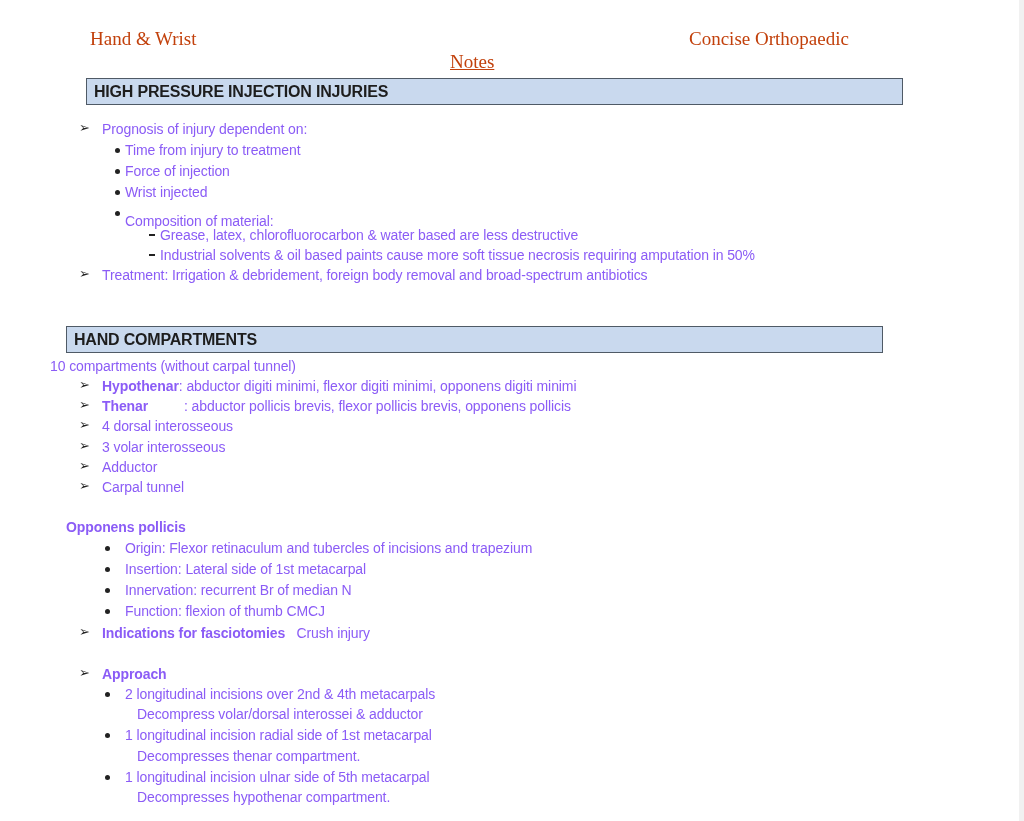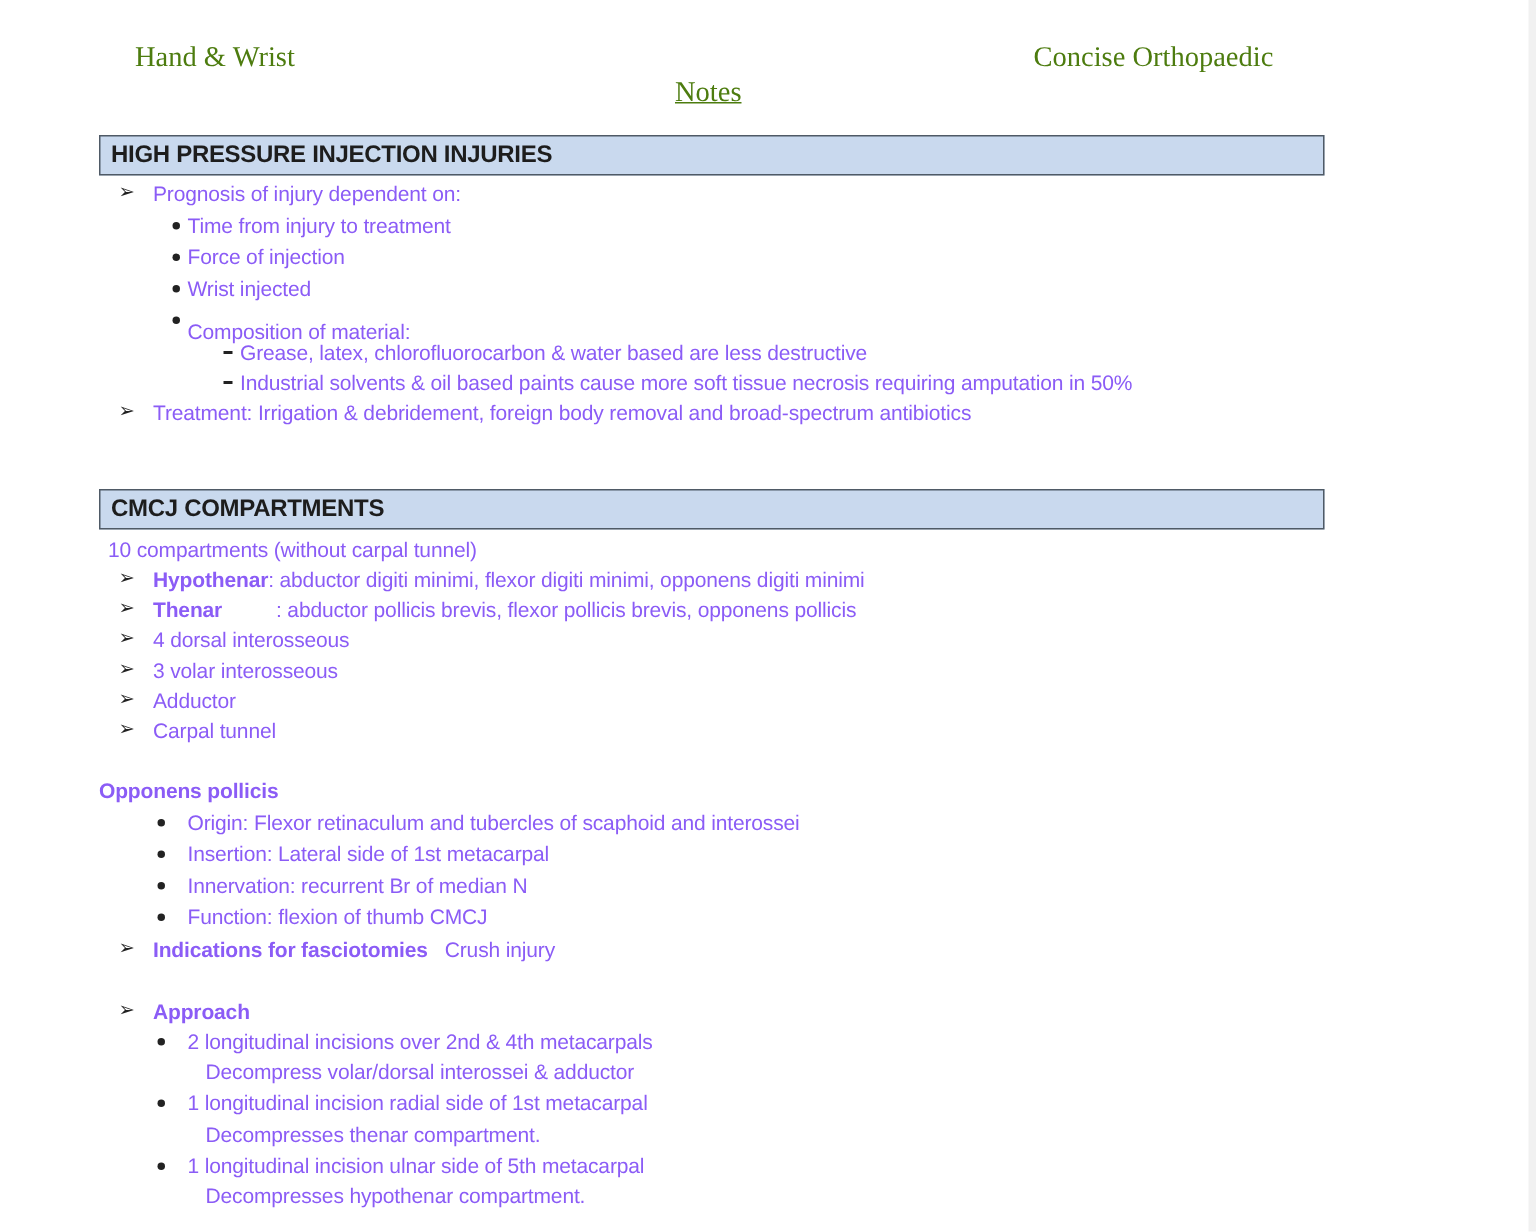--- a/index.html
+++ b/index.html
@@ -2,21 +2,21 @@
 <html><head>
 <meta charset="utf-8">
 <style>
   html, body { margin: 0; padding: 0; }
   body {
     width: 1024px; height: 821px; overflow: hidden;
     background: #ffffff; position: relative;
     font-family: "Liberation Sans", sans-serif; color: #1a1a1a;
   }
   .edge-strip { position: absolute; top: 0; right: 0; width: 5px; height: 821px; background: #f1f1f1; }
-  .hdr { position: absolute; font-family: "Liberation Serif", serif; font-size: 19px; color: #4d7c0f; }
+  .hdr { position: absolute; font-family: "Liberation Serif", serif; font-size: 19px; color: #c2410c; }
   .hdr-left { left: 90px; top: 28px; }
   .hdr-right { left: 689px; top: 28px; }
   .hdr-center { left: 450px; top: 51px; text-decoration: underline; }
 
   .section-bar {
     position: absolute; left: 66px; width: 817px; height: 27px;
     background: #c9d9ee; border: 1px solid #4f5a66; box-sizing: border-box;
     font-weight: bold; font-size: 16px; letter-spacing: -0.2px; color: #1d1d1d;
     padding-left: 7px; line-height: 26px;
   }
@@ -28,21 +28,21 @@
 </style>
 </head>
 <body>
 
 <div class="edge-strip"></div>
 
 <div class="hdr hdr-left">Hand &amp; Wrist</div>
 <div class="hdr hdr-right">Concise Orthopaedic</div>
 <div class="hdr hdr-center">Notes</div>
 
-<div class="section-bar" style="top:90px;">HIGH PRESSURE INJECTION INJURIES</div>
+<div class="section-bar" style="top:78px;margin-left:20px;">HIGH PRESSURE INJECTION INJURIES</div>
 
 <span class="arrow" style="left:79px; top:120px;">➢</span>
 <div class="line" style="left:102px; top:120px;">Prognosis of injury dependent on:</div>
 
 <span class="dot" style="left:115px; top:148px;"></span>
 <div class="line" style="left:125px; top:141px;">Time from injury to treatment</div>
 <span class="dot" style="left:115px; top:169px;"></span>
 <div class="line" style="left:125px; top:162px;">Force of injection</div>
 <span class="dot" style="left:115px; top:190px;"></span>
 <div class="line" style="left:125px; top:183px;">Wrist injected</div>
@@ -50,23 +50,23 @@
 <div class="line" style="left:125px; top:212px;">Composition of material:</div>
 
 <span class="dash" style="left:149px; top:234px;"></span>
 <div class="line" style="left:160px; top:226px;">Grease, latex, chlorofluorocarbon &amp; water based are less destructive</div>
 <span class="dash" style="left:149px; top:254px;"></span>
 <div class="line" style="left:160px; top:246px;">Industrial solvents &amp; oil based paints cause more soft tissue necrosis requiring amputation in 50%</div>
 
 <span class="arrow" style="left:79px; top:266px;">➢</span>
 <div class="line" style="left:102px; top:266px;">Treatment: Irrigation &amp; debridement, foreign body removal and broad-spectrum antibiotics</div>
 
-<div class="section-bar" style="top:326px;">CMCJ COMPARTMENTS</div>
+<div class="section-bar" style="top:326px;">HAND COMPARTMENTS</div>
 
-<div class="line" style="left:72px; top:357px;text-align:center;">10 compartments (without carpal tunnel)</div>
+<div class="line" style="left:50px; top:357px;text-align:center;">10 compartments (without carpal tunnel)</div>
 
 <span class="arrow" style="left:79px; top:377px;">➢</span>
 <div class="line" style="left:102px; top:377px;">
   <b>Hypothenar</b><span>: abductor digiti minimi, flexor digiti minimi, opponens digiti minimi</span>
 </div>
 
 <span class="arrow" style="left:79px; top:397px;">➢</span>
 <div class="line" style="left:102px; top:397px;">
   <b style="display:inline-block; width:82px;">Thenar</b><span>: abductor pollicis brevis, flexor pollicis brevis, opponens pollicis</span>
 </div>
@@ -76,21 +76,21 @@
 <span class="arrow" style="left:79px; top:438px;">➢</span>
 <div class="line" style="left:102px; top:438px;">3 volar interosseous</div>
 <span class="arrow" style="left:79px; top:458px;">➢</span>
 <div class="line" style="left:102px; top:458px;">Adductor</div>
 <span class="arrow" style="left:79px; top:478px;">➢</span>
 <div class="line" style="left:102px; top:478px;">Carpal tunnel</div>
 
 <div class="line" style="left:66px; top:518px; font-weight:bold;">Opponens pollicis</div>
 
 <span class="dot" style="left:105px; top:546px;"></span>
-<div class="line" style="left:125px; top:539px;">Origin: Flexor retinaculum and tubercles of scaphoid and interossei</div>
+<div class="line" style="left:125px; top:539px;">Origin: Flexor retinaculum and tubercles of incisions and trapezium</div>
 <span class="dot" style="left:105px; top:567px;"></span>
 <div class="line" style="left:125px; top:560px;">Insertion: Lateral side of 1st metacarpal</div>
 <span class="dot" style="left:105px; top:588px;"></span>
 <div class="line" style="left:125px; top:581px;">Innervation: recurrent Br of median N</div>
 <span class="dot" style="left:105px; top:609px;"></span>
 <div class="line" style="left:125px; top:602px;">Function: flexion of thumb CMCJ</div>
 
 <span class="arrow" style="left:79px; top:624px;">➢</span>
 <div class="line" style="left:102px; top:624px;">
   <b>Indications for fasciotomies</b>&nbsp;&nbsp;&nbsp;<span>Crush injury</span>

